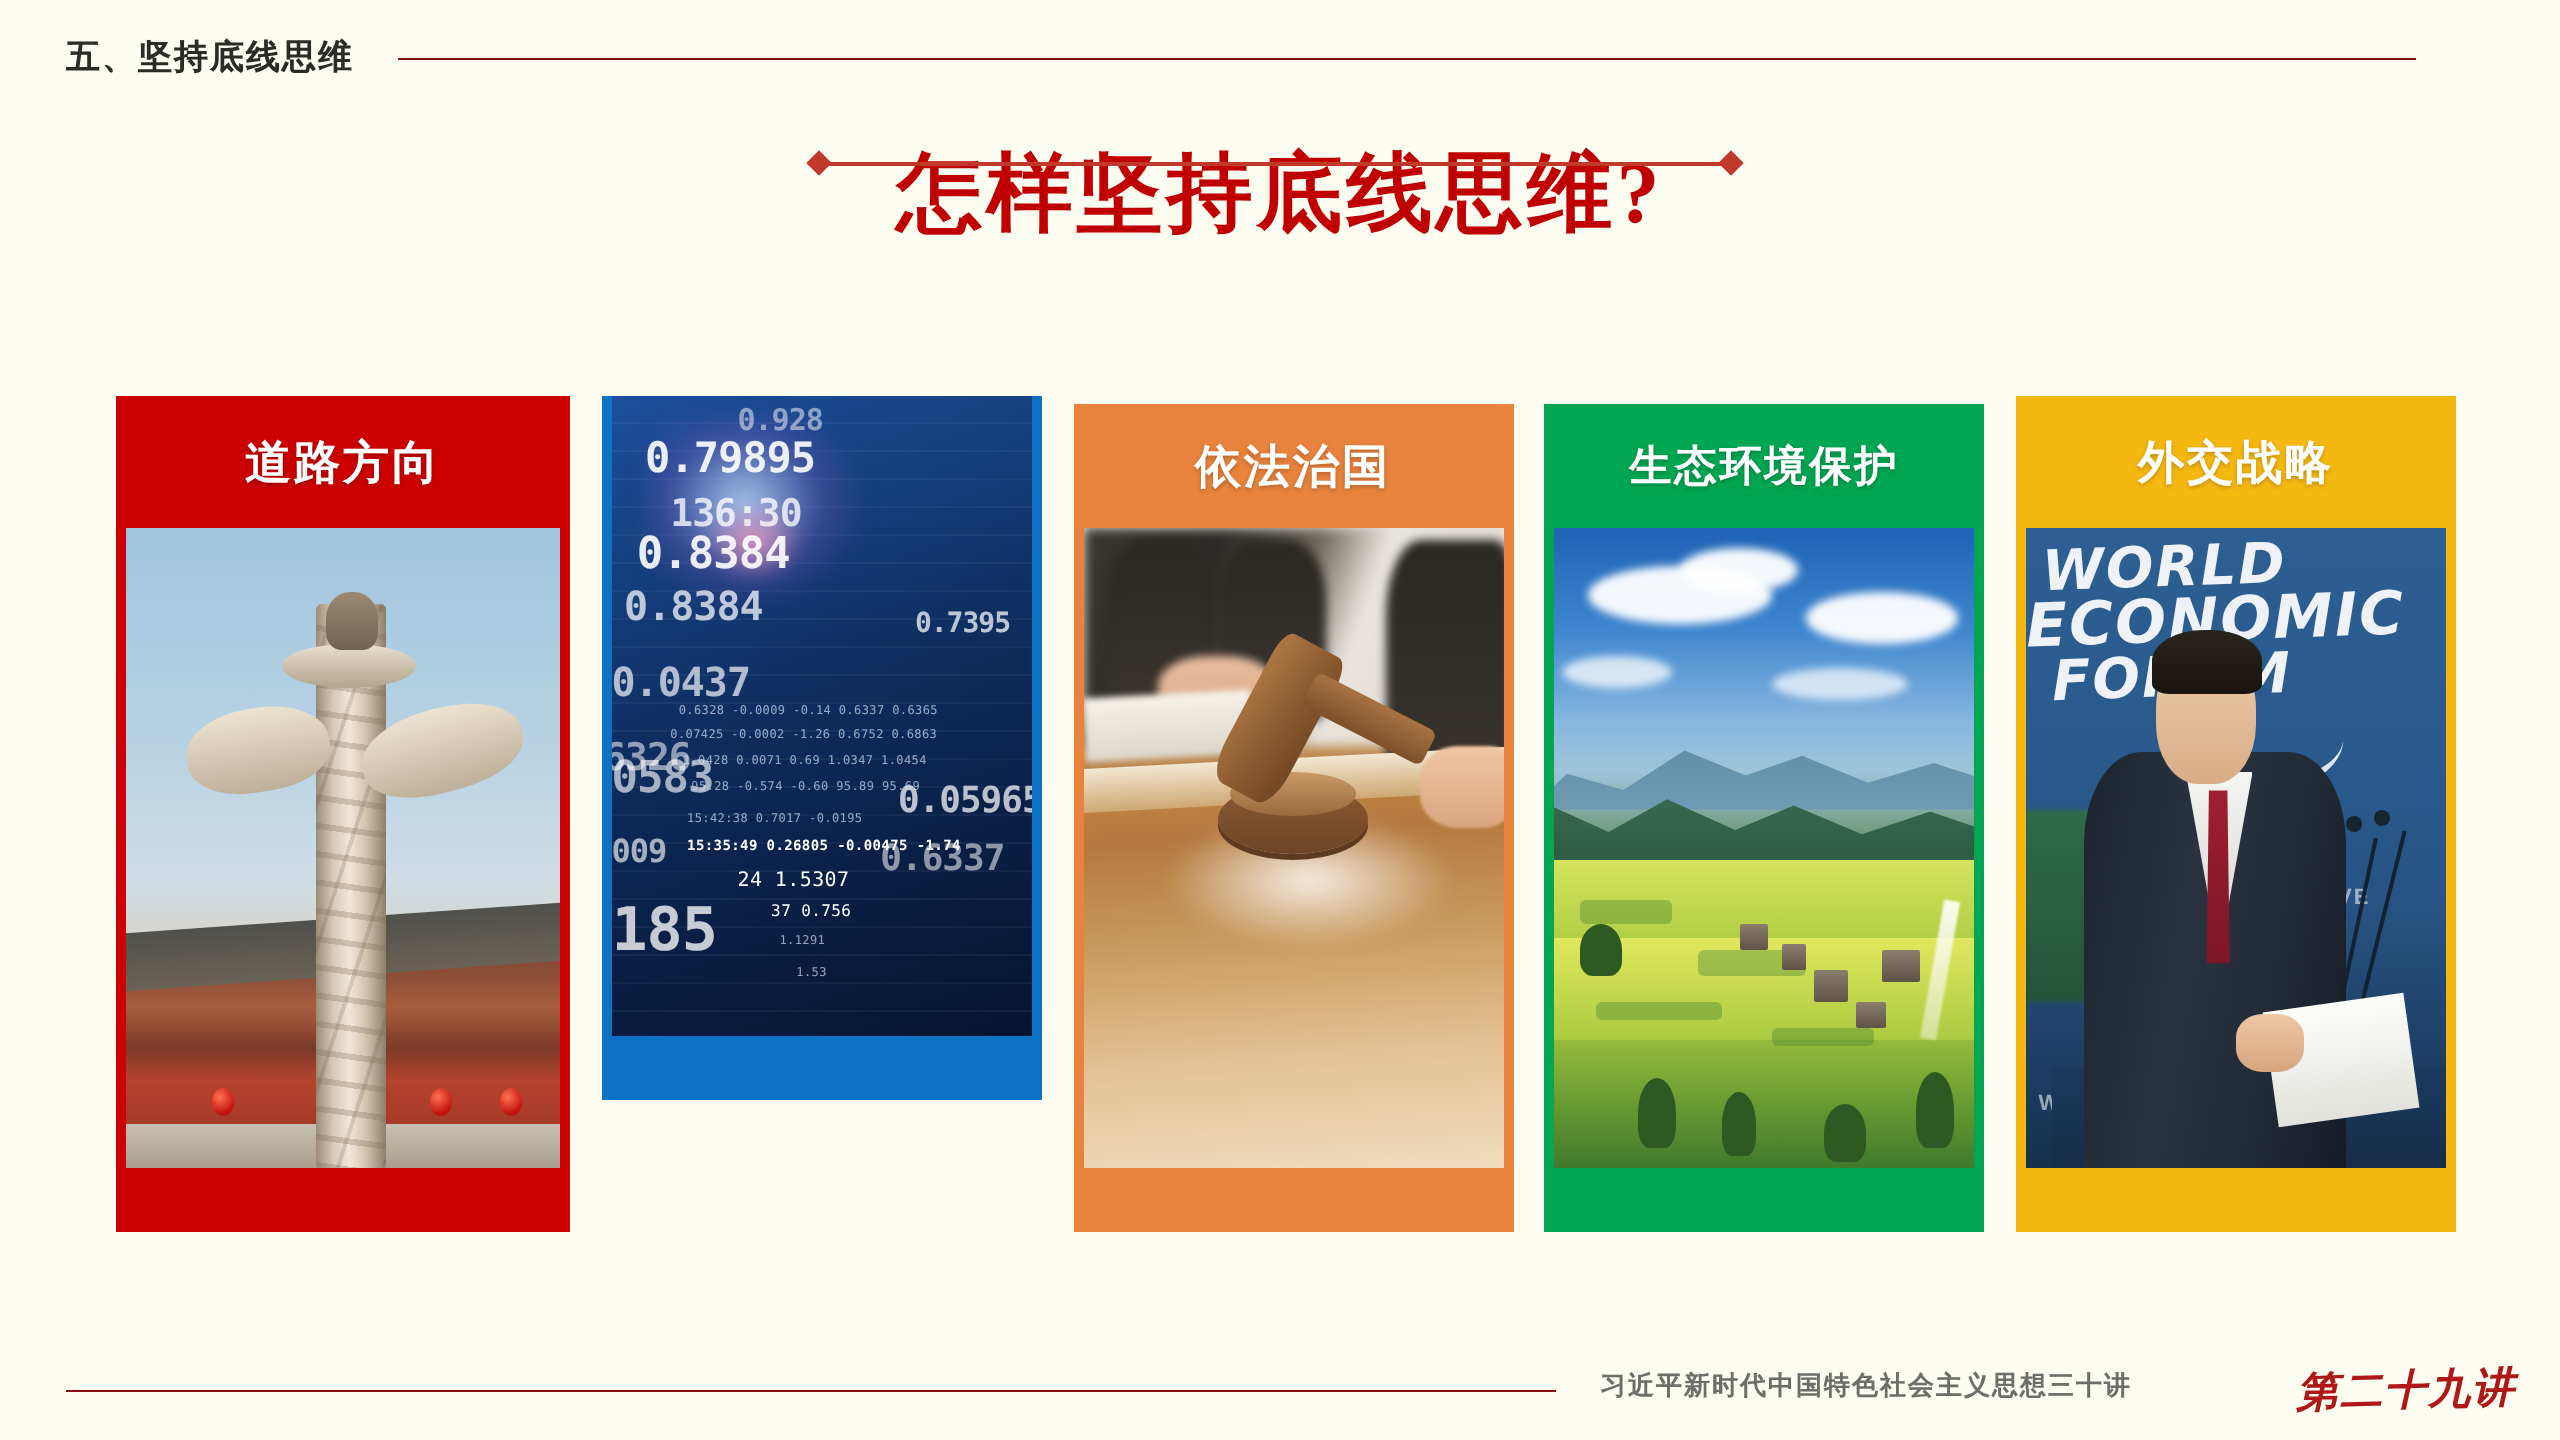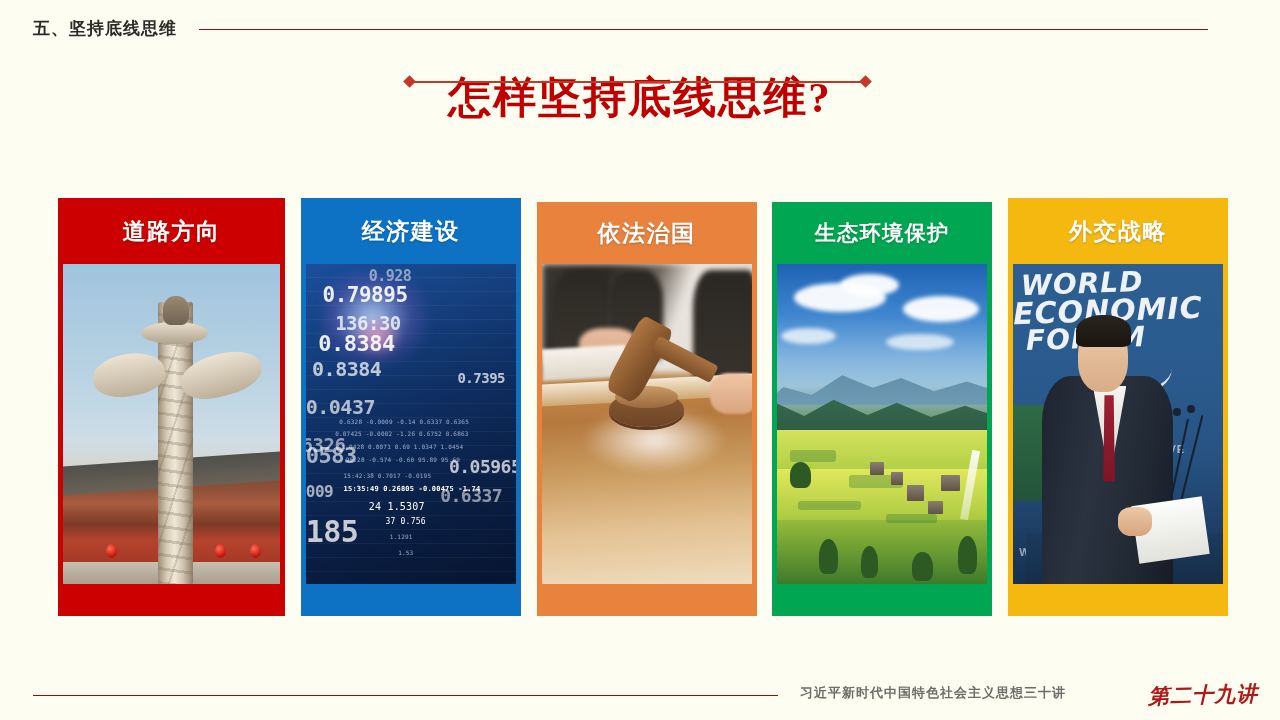--- a/index.html
+++ b/index.html
@@ -510,23 +510,20 @@
       <span class="column"></span>
       <span class="wing lw"></span>
       <span class="wing rw"></span>
       <span class="disc"></span>
       <span class="beast"></span>
     </div>
     <div class="card-foot" style="background:#CC0000;height:32px;"></div>
   </div>
 
   <div class="card" style="width:220px;height:418px;">
-    <div class="card-header" style="background:#0D72C4;height:66px;">
-      <span class="card-title">经济建设</span>
-    </div>
     <div class="card-photo ph-finance" style="height:320px;border-left:5px solid #0D72C4;border-right:5px solid #0D72C4;">
       <span class="rows"></span>
       <span class="glow"></span>
       <span class="glow2"></span>
       <span class="num" style="left:30%;top:1%;font-size:15px;opacity:.55;">0.928</span>
       <span class="num" style="left:8%;top:6%;font-size:21px;">0.79895</span>
       <span class="num" style="left:14%;top:15%;font-size:19px;opacity:.85;">136:30</span>
       <span class="num" style="left:6%;top:21%;font-size:22px;">0.8384</span>
       <span class="num" style="left:3%;top:29%;font-size:20px;opacity:.8;">0.8384</span>
       <span class="num" style="left:57%;top:33%;font-size:14px;opacity:.8;margin-left:32px;">0.7395</span>

